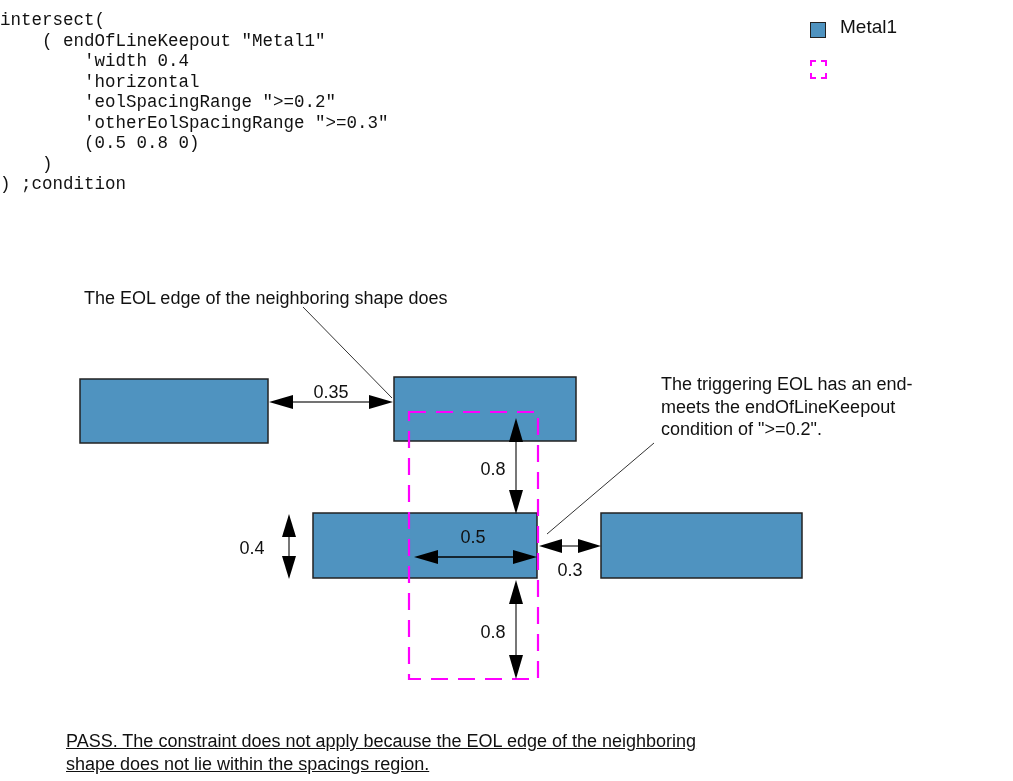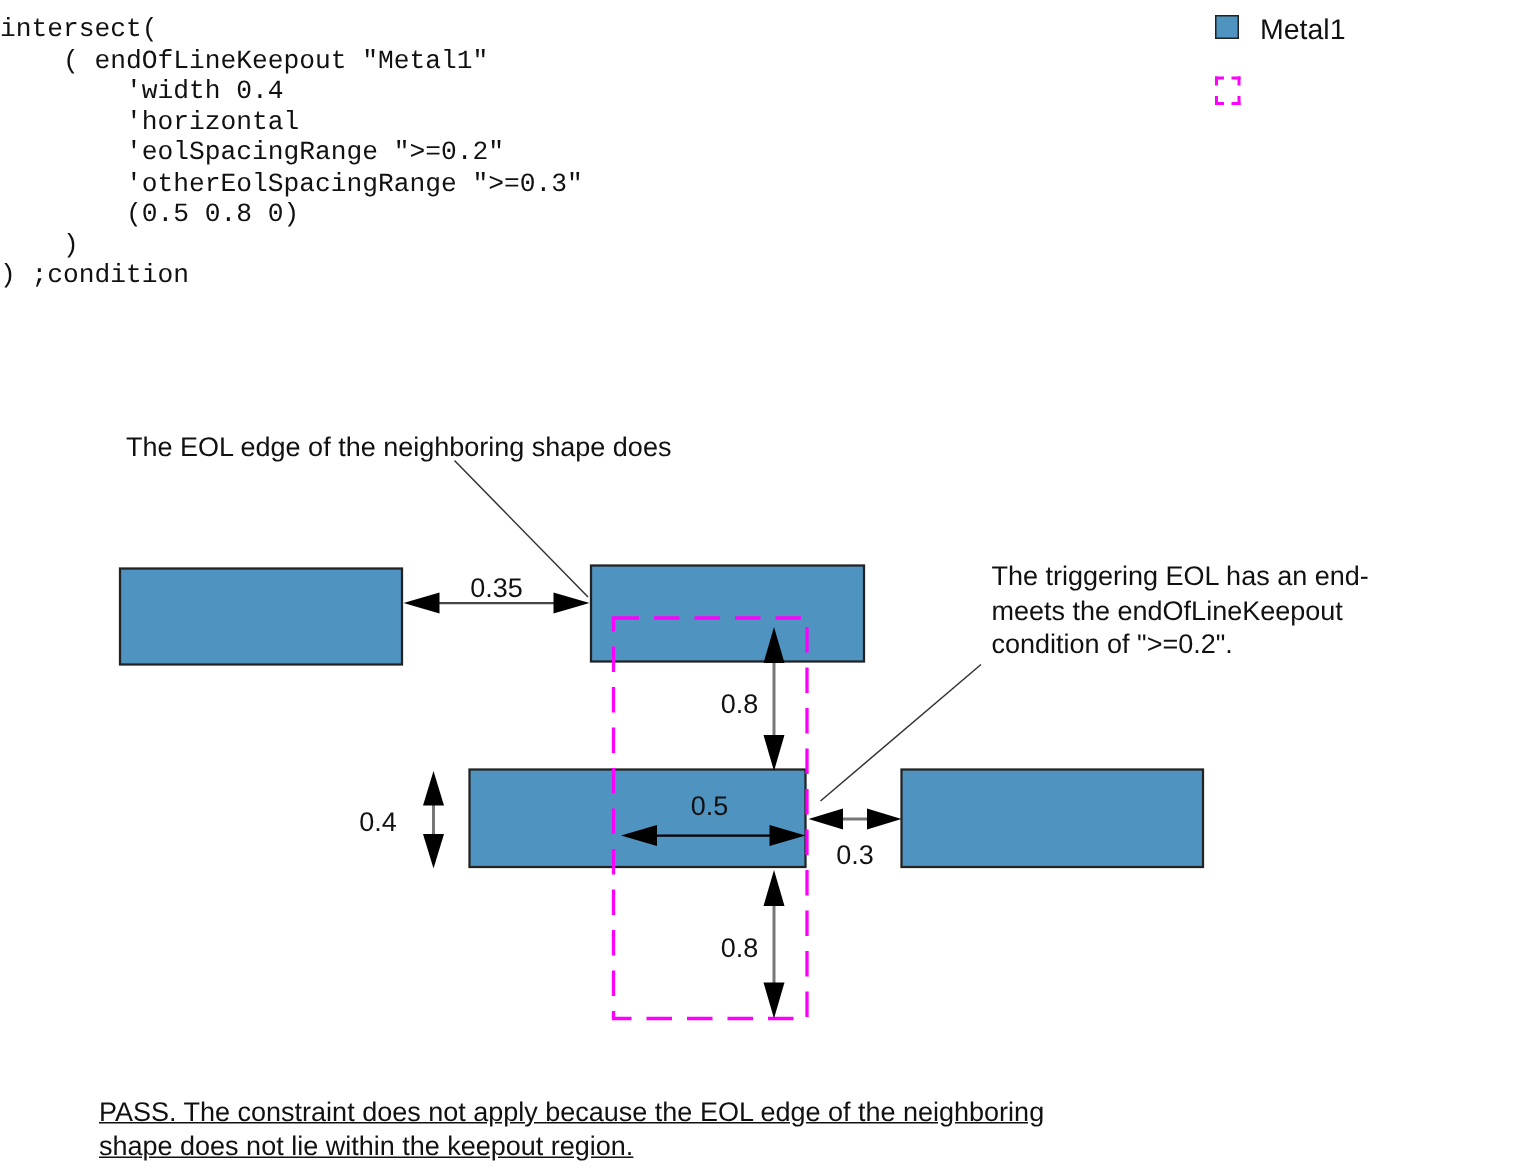--- a/index.html
+++ b/index.html
@@ -4,21 +4,21 @@
 <style>
   html, body { margin: 0; padding: 0; background: #ffffff; }
   body { width: 1013px; height: 781px; position: relative; overflow: hidden; }
   .code {
     position: absolute; left: 0; top: 10px;
     font-family: "Liberation Mono", "DejaVu Sans Mono", monospace;
     font-size: 17.5px; line-height: 20.5px; color: #111;
     white-space: pre; margin: 0;
   }
   .legend { position: absolute; left: 770px; top: 10px; font-family: "Liberation Sans", sans-serif; font-size: 19px; color: #111; }
-  .legend-row { display: flex; align-items: flex-start; height: 28px; margin-bottom: 13px; padding-left: 40px; }
+  .legend-row { display: flex; align-items: flex-end; height: 28px; margin-bottom: 13px; padding-left: 40px; }
   .swatch-fill { width: 16px; height: 16px; background: #4f93c0; border: 1.5px solid #222; box-sizing: border-box; margin-right: 14px; }
   .swatch-dash { width: 17px; height: 19px; border: 2px dashed #ff00ff; box-sizing: border-box; margin-right: 14px; }
   .note { position: absolute; font-family: "Liberation Sans", sans-serif; font-size: 18px; line-height: 22.5px; color: #111; }
   svg { position: absolute; left: 0; top: 0; }
   svg text { font-family: "Liberation Sans", sans-serif; font-size: 18px; fill: #111; }
 </style>
 </head>
 <body>
 
 <pre class="code"><span>intersect(</span>
@@ -46,21 +46,21 @@
 </div>
 
 <div class="note" style="left:661px; top:373px;">
   <div>The triggering EOL has an end-</div>
   <div>meets the endOfLineKeepout</div>
   <div>condition of "&gt;=0.2".</div>
 </div>
 
 <div class="note" style="left:66px; top:730px;text-decoration:underline;">
   <div>PASS. The constraint does not apply because the EOL edge of the neighboring</div>
-  <div>shape does not lie within the keepout region.</div>
+  <div>shape does not lie within the spacings region.</div>
 </div>
 
 <svg width="1013" height="781">
   <defs>
     <marker id="ah" viewBox="0 0 10 10" refX="10" refY="5" markerWidth="7" markerHeight="6" orient="auto-start-reverse" markerUnits="userSpaceOnUse">
     </marker>
   </defs>
 
   <rect x="80" y="379" width="188" height="64" fill="#4f93c0" stroke="#222" stroke-width="1.5"></rect>
   <rect x="394" y="377" width="182" height="64" fill="#4f93c0" stroke="#222" stroke-width="1.5"></rect>

